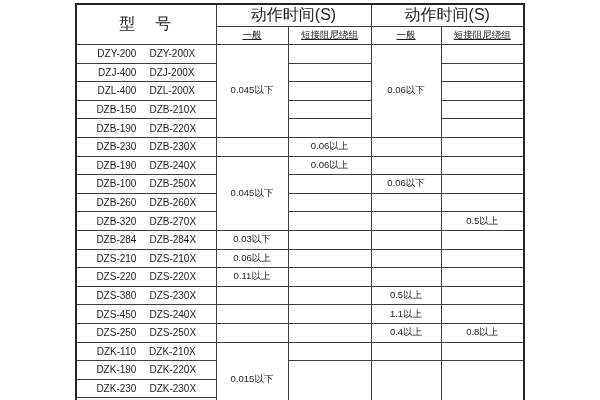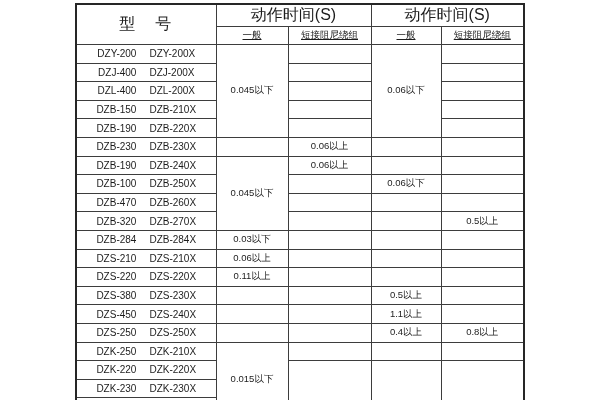--- a/index.html
+++ b/index.html
@@ -107,21 +107,21 @@
           <td></td>
           <td></td>
         </tr>
         <tr>
           <td class="model"><span class="m1">DZB-100</span><span class="m2">DZB-250X</span></td>
           <td></td>
           <td>0.06以下</td>
           <td></td>
         </tr>
         <tr>
-          <td class="model"><span class="m1">DZB-470</span><span class="m2">DZB-260X</span></td>
+          <td class="model"><span class="m1">DZB-260</span><span class="m2">DZB-260X</span></td>
           <td></td>
           <td></td>
           <td></td>
         </tr>
         <tr>
           <td class="model"><span class="m1">DZB-320</span><span class="m2">DZB-270X</span></td>
           <td></td>
           <td></td>
           <td>0.5以上</td>
         </tr>
@@ -161,28 +161,28 @@
           <td></td>
         </tr>
         <tr>
           <td class="model"><span class="m1">DZS-250</span><span class="m2">DZS-250X</span></td>
           <td></td>
           <td></td>
           <td>0.4以上</td>
           <td>0.8以上</td>
         </tr>
         <tr>
-          <td class="model"><span class="m1">DZK-250</span><span class="m2">DZK-210X</span></td>
+          <td class="model"><span class="m1">DZK-110</span><span class="m2">DZK-210X</span></td>
           <td rowspan="4">0.015以下</td>
           <td></td>
           <td></td>
           <td></td>
         </tr>
         <tr>
-          <td class="model"><span class="m1">DZK-220</span><span class="m2">DZK-220X</span></td>
+          <td class="model"><span class="m1">DZK-190</span><span class="m2">DZK-220X</span></td>
           <td rowspan="3"></td>
           <td rowspan="3"></td>
           <td rowspan="3"></td>
         </tr>
         <tr>
           <td class="model"><span class="m1">DZK-230</span><span class="m2">DZK-230X</span></td>
         </tr>
         <tr>
           <td class="model"><span class="m1">DZK-240</span><span class="m2">DZK-240X</span></td>
         </tr>

